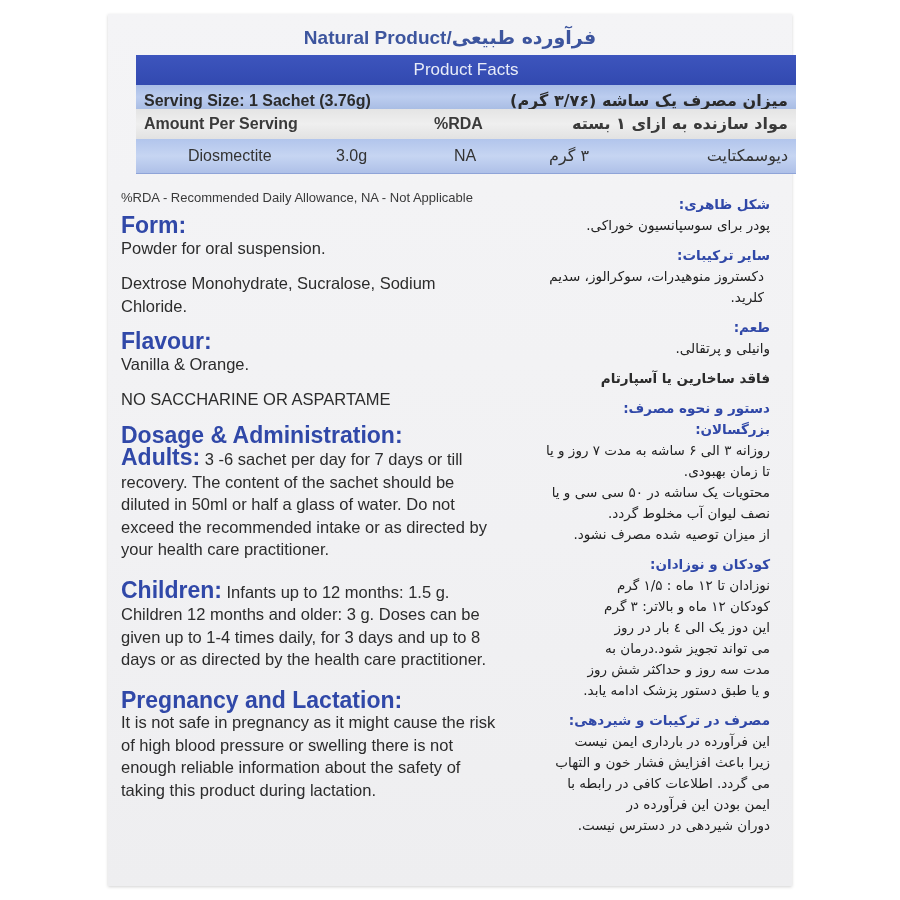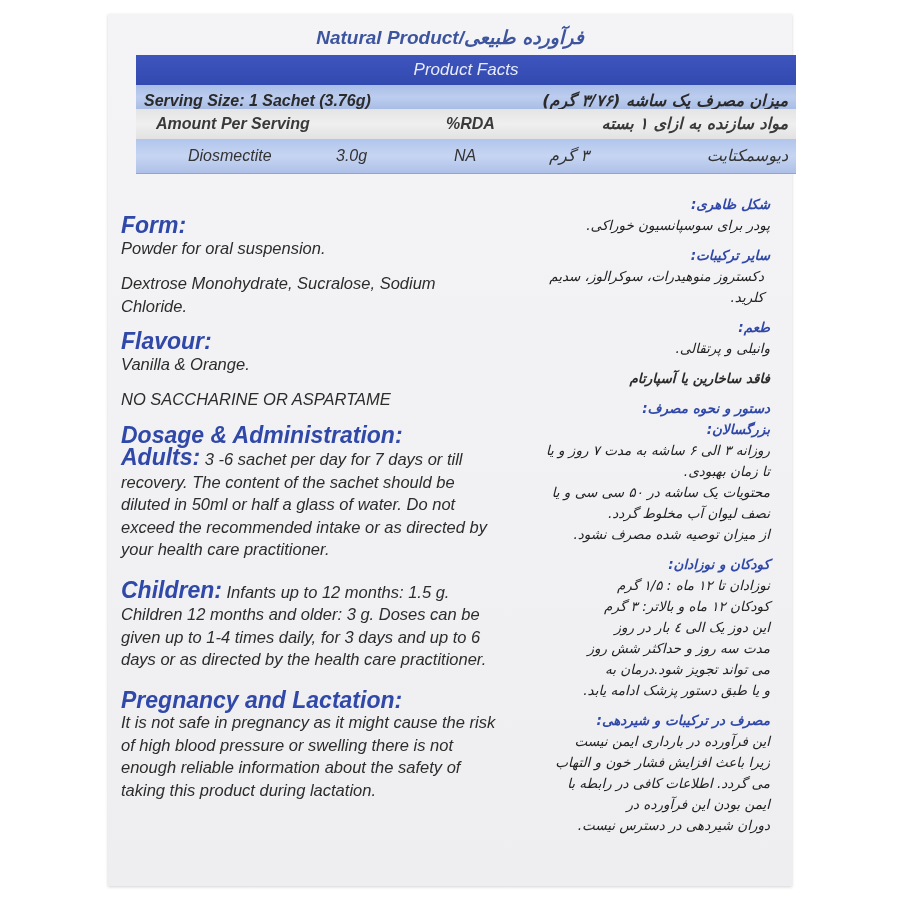--- a/index.html
+++ b/index.html
@@ -4,21 +4,20 @@
   <style>
     html, body { margin: 0; padding: 0; }
     body {
       width: 900px; height: 900px; background: #ffffff; position: relative; overflow: hidden;
       font-family: "Liberation Sans", "DejaVu Sans", sans-serif; color: #2a2a2a;
     }
     .card {
       position: absolute; left: 108px; top: 14px; width: 684px; height: 872px;
       background: linear-gradient(180deg, #f4f4f6 0%, #f1f1f3 60%, #eeeef0 100%);
       box-shadow: 0 1px 3px rgba(0,0,0,0.18);
-      font-style: italic;
     }
     .title {
       position: absolute; left: 0; right: 0; top: 12px; text-align: center;
       font-size: 19px; font-weight: bold; color: #3d559e;
     }
     .title .fa { font-family: "DejaVu Sans", sans-serif; }
     .facts {
       position: absolute; left: 28px; top: 41px; width: 660px;
     }
     .facts .hdr {
@@ -27,21 +26,21 @@
       background-image: linear-gradient(180deg, #3d55bd 0%, #3249b0 100%);
     }
     .facts .row {
       height: 24px; position: relative; font-size: 16px;
     }
     .row.blue { background: linear-gradient(180deg, #a9bde6 0%, #bccdef 50%, #a9bde4 100%); }
     .row.grey { background: linear-gradient(180deg, #e4e4e4 0%, #efefef 50%, #e2e2e2 100%); height: 30px; }
     .row.blue2 { background: linear-gradient(180deg, #b2c5ec 0%, #c6d5f2 50%, #aec0e8 100%); height: 34px; border-bottom: 1px solid #8fa4d8; }
     .cell { position: absolute; top: 0; line-height: inherit; white-space: nowrap; }
     .row.blue .cell { line-height: 32px; }
-    .row.grey .cell { line-height: 30px; margin-left: 12px; }
+    .row.grey .cell { line-height: 30px; }
     .row.blue2 .cell { line-height: 34px; }
     .b { font-weight: bold; color: #2b2b2b; }
     .muted { color: #333; }
     .fa { font-family: "DejaVu Sans", sans-serif; direction: rtl; }
     .footnote {
       position: absolute; left: 13px; top: 176px; font-size: 13px; color: #3a3a3a;
     }
     .col-en {
       position: absolute; left: 13px; top: 200px; width: 380px; font-size: 16.5px; line-height: 22.5px; color: #2c2c2c;
     }
@@ -81,36 +80,37 @@
 
     <div class="row blue2">
       <span class="cell muted" style="left:8px;margin-left:44px;">Diosmectite</span>
       <span class="cell muted" style="left:200px;">3.0g</span>
       <span class="cell muted" style="left:318px;">NA</span>
       <span class="cell muted fa" style="left:413px;">۳ گرم</span>
       <span class="cell muted fa" style="right:8px;">دیوسمکتایت</span>
     </div>
   </div>
 
+  <div class="footnote">%RDA - Recommended Daily Allowance, NA - Not Applicable</div>
 
   <div class="col-en">
     <div class="h">Form:</div>
     <div>Powder for oral suspension.</div>
     <div class="gap12"></div>
     <div style="width:345px;">Dextrose Monohydrate, Sucralose, Sodium Chloride.</div>
     <div class="gap12"></div>
     <div class="h">Flavour:</div>
     <div>Vanilla &amp; Orange.</div>
     <div class="gap12"></div>
     <div>NO SACCHARINE OR ASPARTAME</div>
     <div class="gap12"></div>
     <div class="h">Dosage &amp; Administration:</div>
     <div style="width:370px;"><span class="h">Adults:</span><span> 3 -6 sachet per day for 7 days or till recovery. The content of the sachet should be diluted in 50ml or half a glass of water. Do not exceed the recommended intake or as directed by your health care practitioner.</span></div>
     <div class="gap18"></div>
-    <div style="width:370px;"><span class="h">Children:</span><span> Infants up to 12 months: 1.5 g. Children 12 months and older: 3 g. Doses can be given up to 1-4 times daily, for 3 days and up to 6 days or as directed by the health care practitioner.</span></div>
+    <div style="width:370px;"><span class="h">Children:</span><span> Infants up to 12 months: 1.5 g. Children 12 months and older: 3 g. Doses can be given up to 1-4 times daily, for 3 days and up to 8 days or as directed by the health care practitioner.</span></div>
     <div class="gap18"></div>
     <div class="h">Pregnancy and Lactation:</div>
     <div style="width:375px;">It is not safe in pregnancy as it might cause the risk of high blood pressure or swelling there is not enough reliable information about the safety of taking this product during lactation.</div>
   </div>
 
   <div class="col-fa">
     <p class="h">شکل ظاهری:</p>
     <p>پودر برای سوسپانسیون خوراکی.</p>
     <div class="gap8"></div>
     <p class="h">سایر ترکیبات:</p>
@@ -126,22 +126,22 @@
     <p>روزانه ۳ الی ۶ ساشه به مدت ۷ روز و یا</p>
     <p>تا زمان بهبودی.</p>
     <p>محتویات یک ساشه در ۵۰ سی سی و یا</p>
     <p>نصف لیوان آب مخلوط گردد.</p>
     <p>از میزان توصیه شده مصرف نشود.</p>
     <div class="gap8"></div>
     <p class="h">کودکان و نوزادان:</p>
     <p>نوزادان تا ۱۲ ماه : ۱/۵ گرم</p>
     <p>کودکان ۱۲ ماه و بالاتر: ۳ گرم</p>
     <p>این دوز یک الی ٤ بار در روز</p>
+    <p>می تواند تجویز شود.درمان به</p>
     <p>مدت سه روز و حداکثر شش روز</p>
-    <p>می تواند تجویز شود.درمان به</p>
     <p>و یا طبق دستور پزشک ادامه یابد.</p>
     <div class="gap8"></div>
     <p class="h">مصرف در ترکیبات و شیردهی:</p>
     <p>این فرآورده در بارداری ایمن نیست</p>
     <p>زیرا باعث افزایش فشار خون و التهاب</p>
     <p>می گردد. اطلاعات کافی در رابطه با</p>
     <p>ایمن بودن این فرآورده در</p>
     <p>دوران شیردهی در دسترس نیست.</p>
   </div>
 

